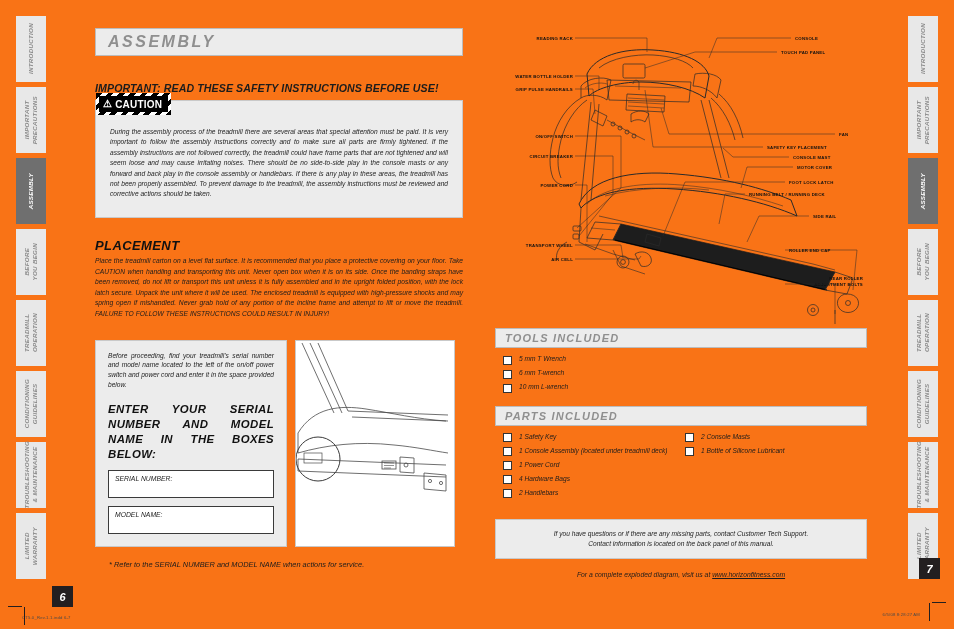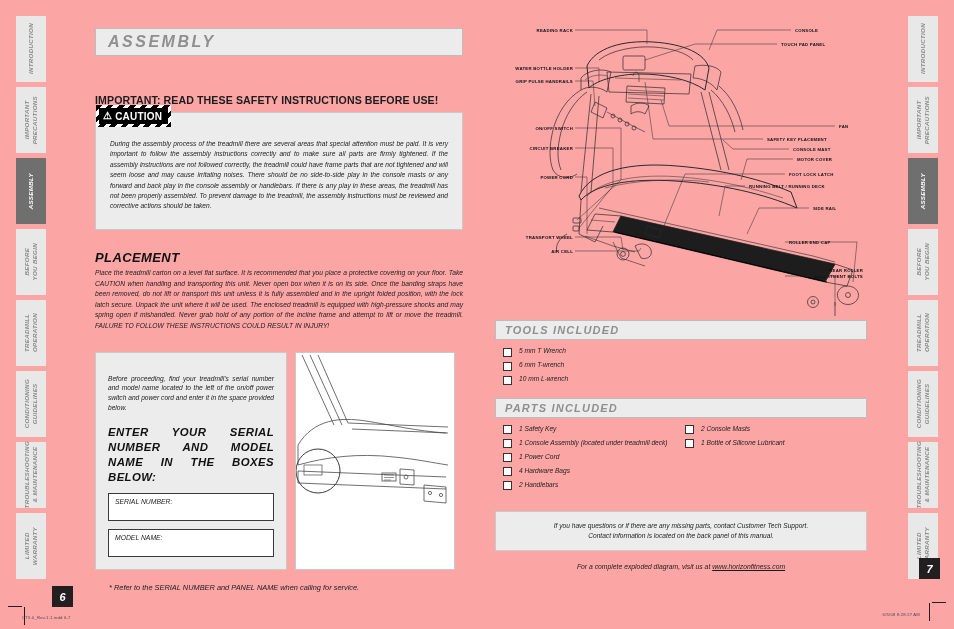--- a/index.html
+++ b/index.html
@@ -13,21 +13,21 @@
     overflow: hidden;
     font-family: "Liberation Sans", sans-serif;
     color: #231f20;
     position: relative;
   }
 
   
   .spread {
     position: absolute;
     inset: 0;
-    background: #fca5a5;
+    background: #f97316;
   }
 
   
   .tab-rail {
     position: absolute;
     top: 16px;
     width: 30px;
     display: flex;
     flex-direction: column;
     gap: 5px;
@@ -76,21 +76,22 @@
   }
   .section-banner .title {
     font-style: italic;
     font-weight: bold;
     font-size: 16px;
     letter-spacing: 2.5px;
     color: #8f8f8f;
   }
 
   .important-line {
-    margin-top: 38px;
+    margin-top: 26px;
+    font-style: italic;
     font-weight: bold;
     font-size: 10.6px;
     letter-spacing: 0.1px;
     color: #1c1c1c;
   }
 
   .warning-box {
     margin-top: 6px;
     border: 1px solid #c9c9c9;
     background: #ececec;
@@ -157,21 +158,21 @@
   
   .serial-row {
     margin-top: 20px;
     display: flex;
     gap: 8px;
   }
   .serial-box {
     width: 192px;
     background: #ececec;
     border: 1px solid #c9c9c9;
-    padding: 21px 12px 12px 12px;
+    padding: 10px 12px 12px 12px;
     box-sizing: border-box;
   }
   .serial-intro {
     font-style: italic;
     font-size: 6.6px;
     line-height: 9.8px;
     text-align: justify;
     color: #1c1c1c;
   }
   .serial-cta {
@@ -208,21 +209,21 @@
     margin-left: 14px;
     font-style: italic;
     font-size: 7.4px;
     line-height: 12px;
     color: #1c1c1c;
   }
 
   
   .page-right {
     position: absolute;
-    left: 495px; top: 20px;
+    left: 495px; top: 28px;
     width: 372px; height: 560px;
   }
 
   .diagram-wrap {
     position: relative;
     width: 372px;
     height: 300px;
   }
   .diagram-wrap svg { display: block; }
 
@@ -469,21 +470,21 @@
           <rect x="86" y="120" width="14" height="8"></rect>
           <path d="M88 122 L98 122 M88 124.5 L98 124.5 M88 127 L95 127" stroke-width="0.6"></path>
 
           <circle cx="22" cy="118" r="22" stroke="#3a3a3a" stroke-width="1"></circle>
           <rect x="8" y="112" width="18" height="10" stroke-width="0.7"></rect>
         </svg>
       </div>
     </div>
 
     <div class="footnotes">
-      <div>* Refer to the SERIAL NUMBER and PANEL NAME when calling for service.</div>
+      <div>* Refer to the SERIAL NUMBER and MODEL NAME when actions for service.</div>
     </div>
   </div>
 
   <div class="page-right">
 
     <div class="diagram-wrap">
       <svg width="372" height="300" viewBox="0 0 372 300" fill="none" stroke="#2a2a2a" stroke-width="0.7" stroke-linejoin="round">
 
         <path d="M92 46 C100 28 128 20 158 22 C190 24 210 34 214 48 L210 70 C196 60 170 54 146 54 C124 54 102 60 94 68 Z" stroke-width="1"></path>
 

